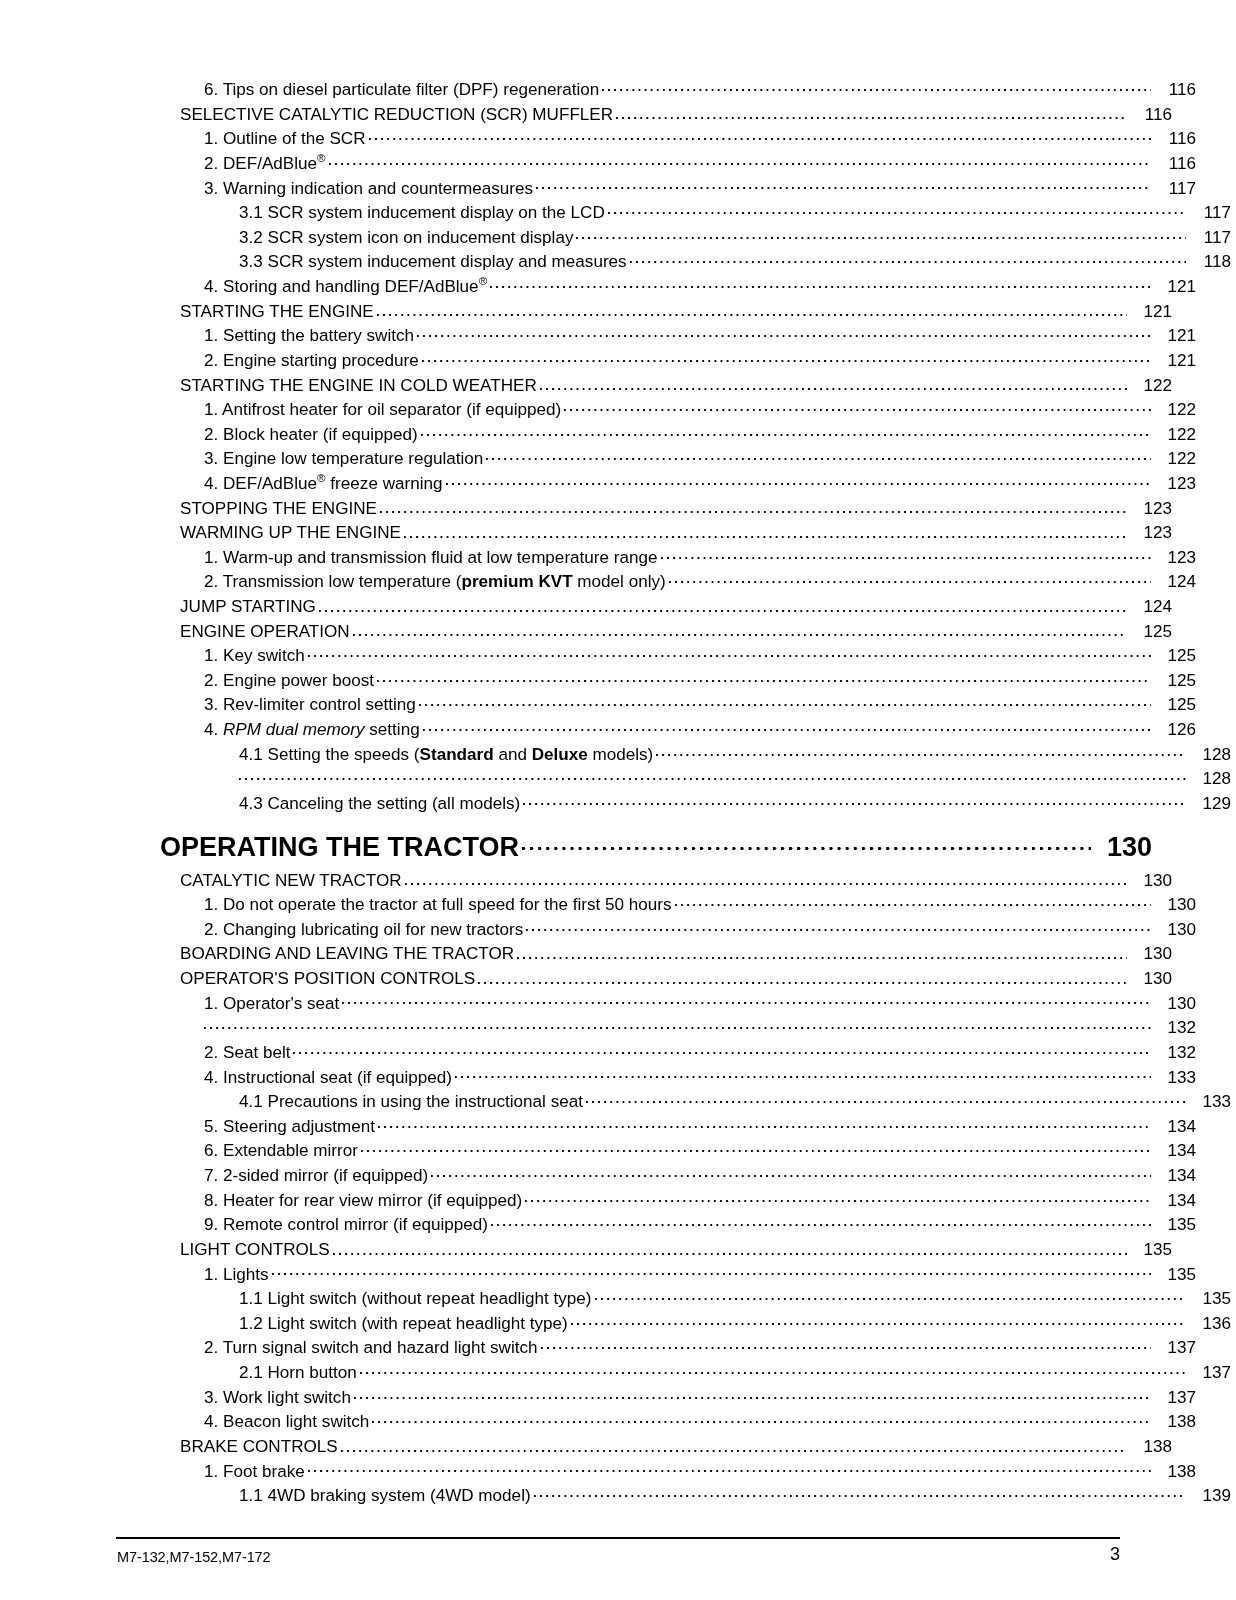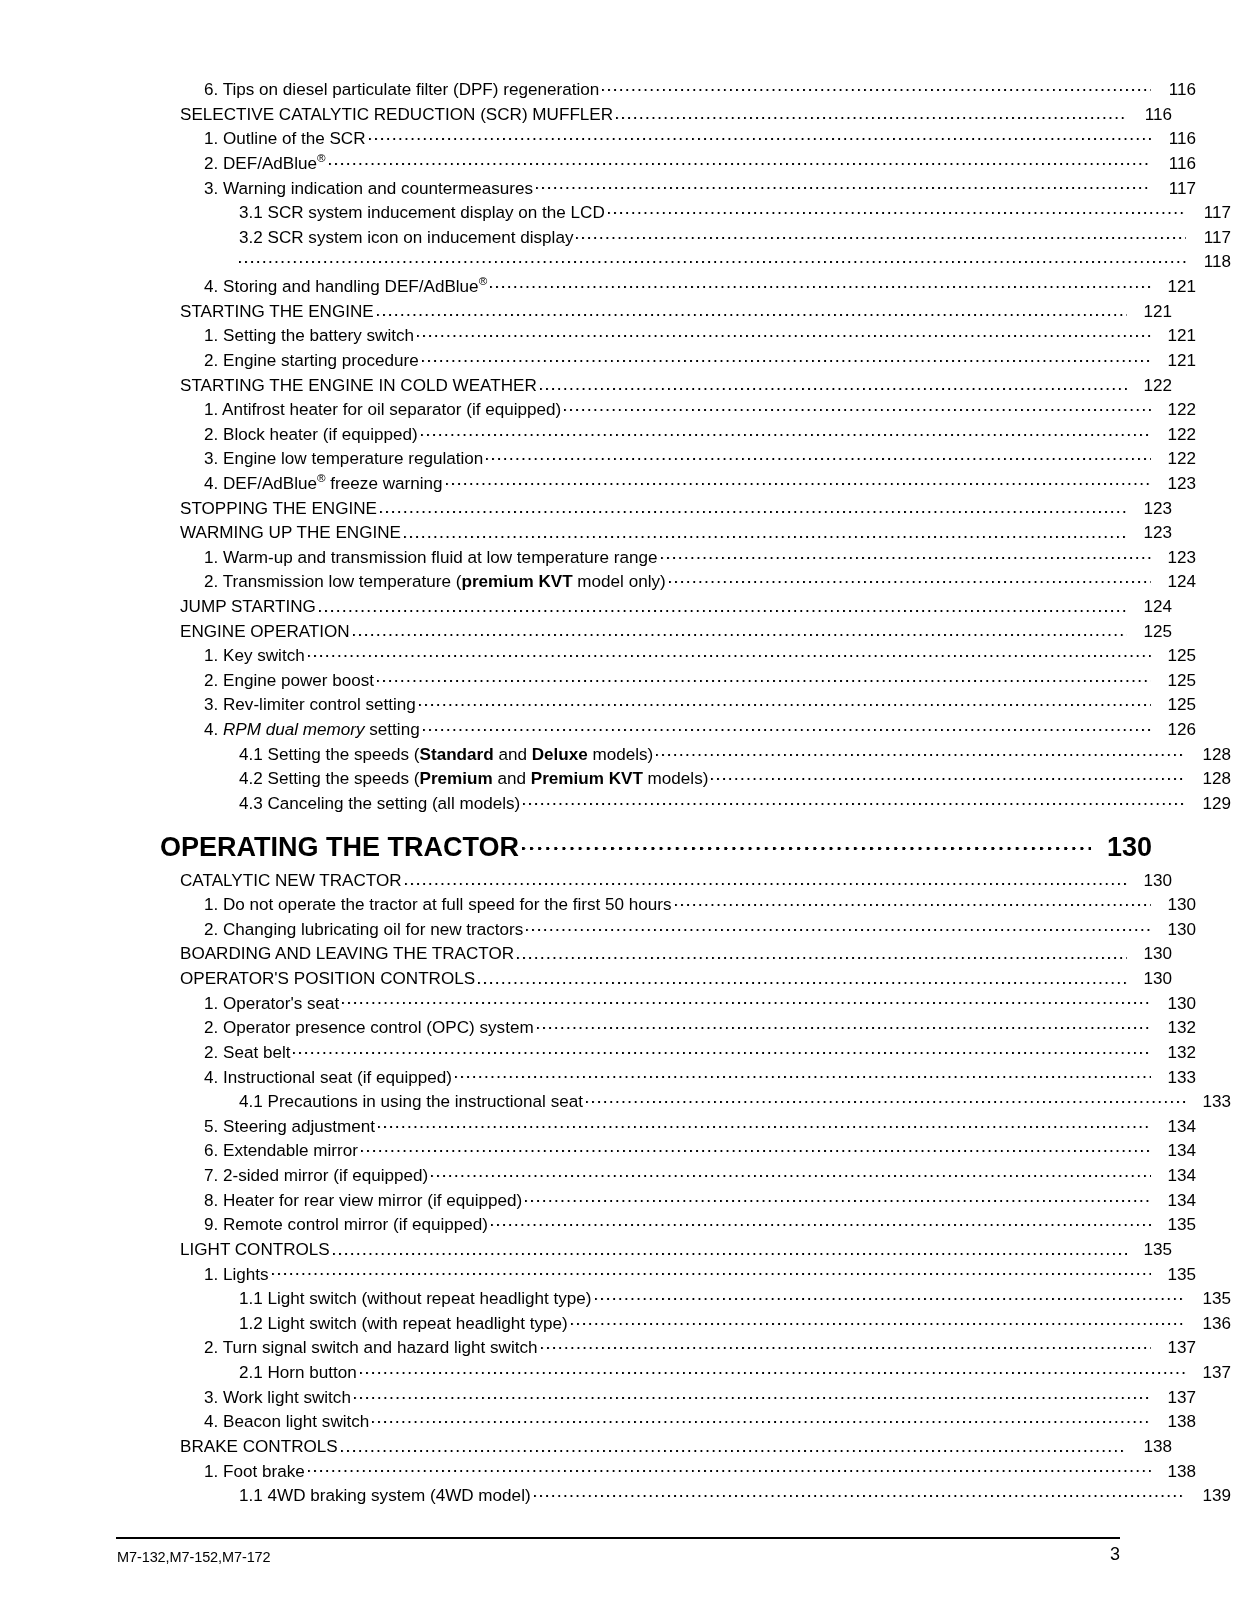--- a/index.html
+++ b/index.html
@@ -168,20 +168,21 @@
         <span class="label">3.1 SCR system inducement display on the LCD</span>
         <span class="leader"></span>
         <span class="pageno">117</span>
       </div>
       <div class="row lvl-3">
         <span class="label">3.2 SCR system icon on inducement display</span>
         <span class="leader"></span>
         <span class="pageno">117</span>
       </div>
       <div class="row lvl-3">
+        <span class="label">3.3 SCR system inducement display and measures</span>
         <span class="leader"></span>
         <span class="pageno">118</span>
       </div>
       <div class="row lvl-2">
         <span class="label">4. Storing and handling DEF/AdBlue<sup>®</sup></span>
         <span class="leader"></span>
         <span class="pageno">121</span>
       </div>
       <div class="row lvl-1">
         <span class="label">STARTING THE ENGINE</span>
@@ -272,21 +273,20 @@
         <span class="label">4. <i>RPM dual memory</i> setting</span>
         <span class="leader"></span>
         <span class="pageno">126</span>
       </div>
       <div class="row lvl-3">
         <span class="label">4.1 Setting the speeds (<b>Standard</b> and <b>Deluxe</b> models)</span>
         <span class="leader"></span>
         <span class="pageno">128</span>
       </div>
       <div class="row lvl-3">
-        <span class="label">4.2 Setting the speeds (<b>Premium</b> and <b>Premium KVT</b> models)</span>
         <span class="leader"></span>
         <span class="pageno">128</span>
       </div>
       <div class="row lvl-3">
         <span class="label">4.3 Canceling the setting (all models)</span>
         <span class="leader"></span>
         <span class="pageno">129</span>
       </div>
       <div class="row lvl-chapter chapter">
         <span class="label">OPERATING THE TRACTOR</span>
@@ -317,21 +317,20 @@
         <span class="label">OPERATOR'S POSITION CONTROLS</span>
         <span class="leader"></span>
         <span class="pageno">130</span>
       </div>
       <div class="row lvl-2">
         <span class="label">1. Operator's seat</span>
         <span class="leader"></span>
         <span class="pageno">130</span>
       </div>
       <div class="row lvl-2">
-        <span class="label">2. Operator presence control (OPC) system</span>
         <span class="leader"></span>
         <span class="pageno">132</span>
       </div>
       <div class="row lvl-2">
         <span class="label">2. Seat belt</span>
         <span class="leader"></span>
         <span class="pageno">132</span>
       </div>
       <div class="row lvl-2">
         <span class="label">4. Instructional seat (if equipped)</span>

